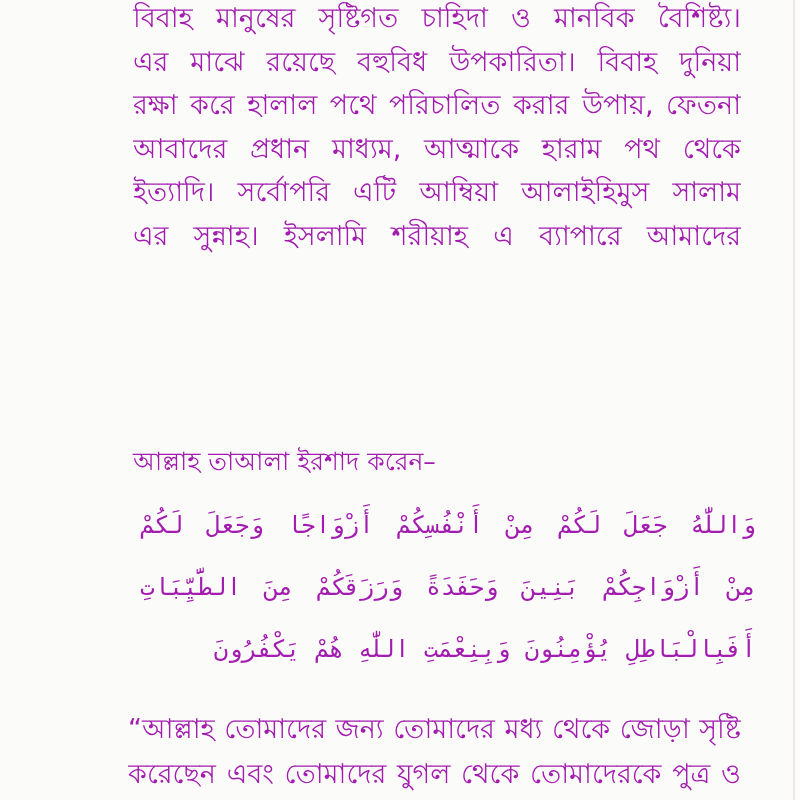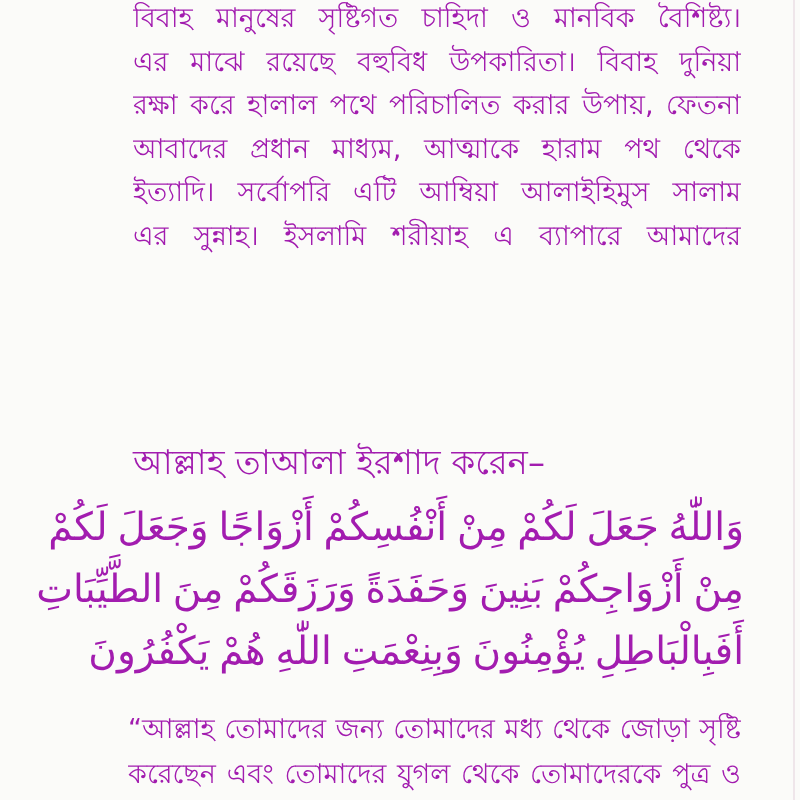--- a/index.html
+++ b/index.html
@@ -47,32 +47,32 @@
       height: 43.5px;
     }
     .para .line.last {
       text-align-last: left;
     }
     .p1 { top: -4px; }
     .intro {
       position: absolute;
       left: 133px;
       top: 444px;
-      font-size: 34px;
+      font-size: 25px;
       line-height: 36px;
       white-space: nowrap;
     }
     .arabic {
       position: absolute;
-      left: 128px;
+      left: 140px;
       width: 616px;
       top: 496px;
       direction: rtl;
-      font-family: Liberation Serif, serif;
-      font-size: 39px;
+      font-family: Liberation Mono, monospace;
+      font-size: 24px;
       line-height: 62px;
     }
     .arabic .aline {
       display: block;
       white-space: nowrap;
       text-align: justify;
       text-align-last: justify;
       height: 62px;
     }
     .arabic .aline.last {

